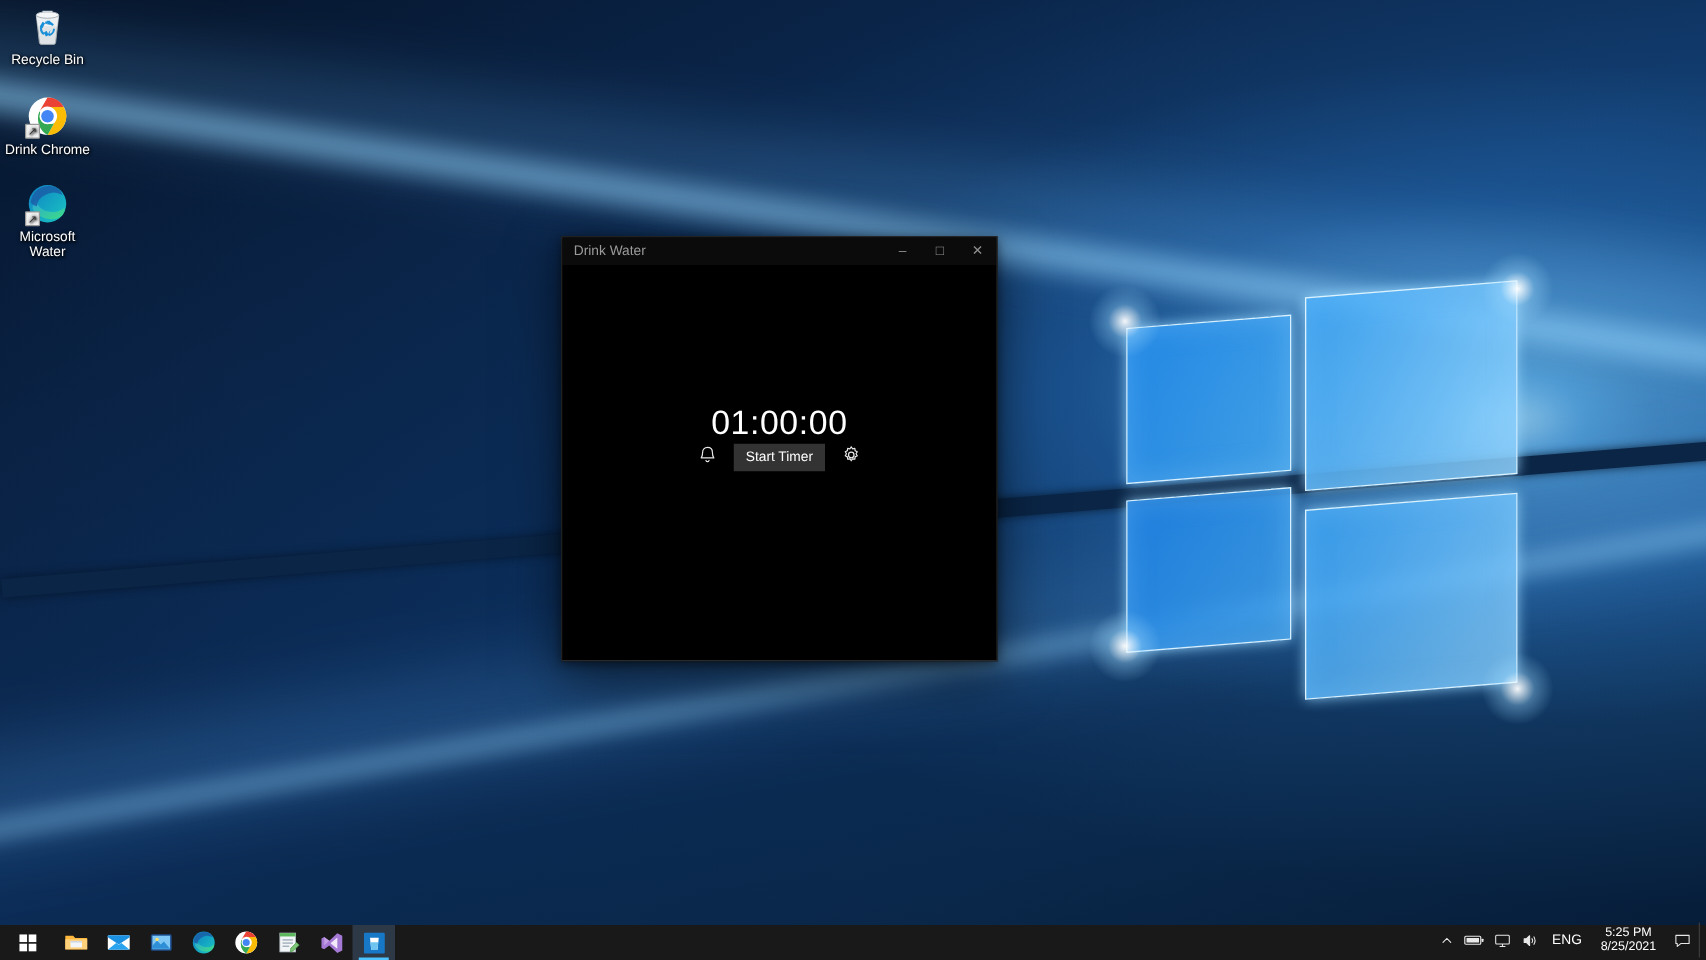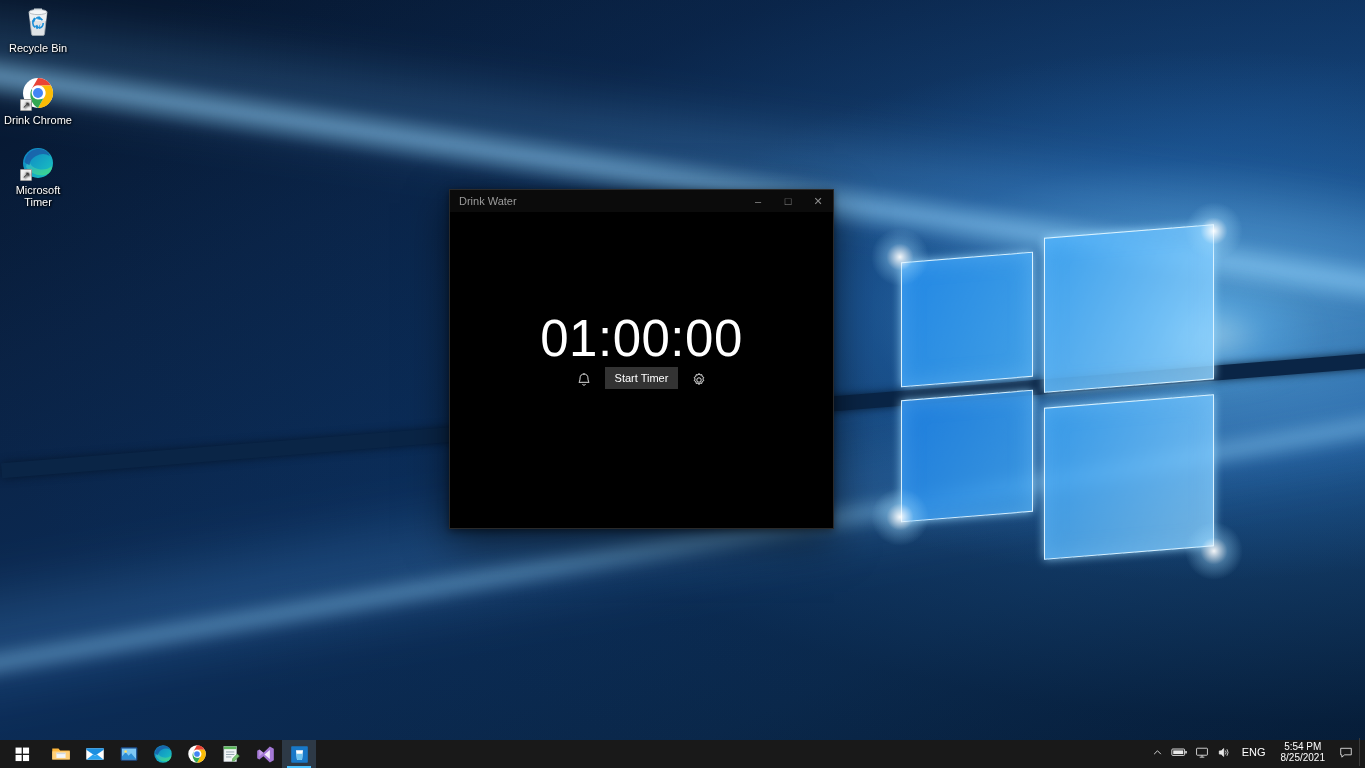--- a/index.html
+++ b/index.html
@@ -93,46 +93,46 @@
   .desk-icon .glyph { width:34px; height:34px; margin:0 auto 4px; position:relative; }
   .desk-icon .label { display:block; padding:0 2px; }
   .shortcut-arrow {
     position:absolute; left:-1px; bottom:-1px; width:12px; height:12px;
     background:#f2f2f2; border:1px solid #9a9a9a; border-radius:1px;
     font-size:9px; line-height:10px; color:#333; text-align:center;
   }
 
   
   #app-window {
-    position:absolute; left:449px; top:189px; width:385px; height:340px;
+    position:absolute; left:449px; top:189px; width:349px; height:340px;
     background:#000; border:1px solid #2a2a2a;
     box-shadow:0 14px 40px rgba(0,0,0,0.55), 0 2px 8px rgba(0,0,0,0.5);
     display:flex; flex-direction:column;
   }
   #title-bar {
     height:22px; background:#0b0b0b; display:flex; align-items:center;
     flex:0 0 auto; -webkit-user-select:none;
   }
   #title-text { font-size:11px; color:#9a9a9a; padding-left:9px; flex:1 1 auto; }
   .win-btn {
     width:30px; height:22px; display:flex; align-items:center; justify-content:center;
     color:#8d8d8d; font-size:11px; line-height:1;
   }
 
   #app-body {
     flex:1 1 auto; display:flex; flex-direction:column;
     align-items:center; justify-content:center; background:#000;
     padding-bottom:38px;
   }
   #timer-display {
-    font-size:51px; font-weight:300; color:#fff;
+    font-size:27px; font-weight:300; color:#fff;
     letter-spacing:0.5px; line-height:1; margin-bottom:3px;
     font-family:"Liberation Sans", sans-serif;
   }
-  #controls { display:flex; align-items:flex-end; gap:12px; }
+  #controls { display:flex; align-items:flex-start; gap:12px; }
   .ctrl-icon {
     width:18px; height:18px; display:flex; align-items:center; justify-content:center;
     color:#e6e6e6;
   }
   #start-btn {
     background:#333333; color:#ffffff; border:none;
     font-family:"Liberation Sans", sans-serif; font-size:11px;
     padding:5px 10px; cursor:pointer; line-height:1.1;
   }
 
@@ -233,21 +233,21 @@
             <stop offset="0" stop-color="#2aa8d8"></stop>
               <stop offset="1" stop-color="#3ddc84"></stop>
           </linearGradient>
         </defs>
         <circle cx="17" cy="17" r="15" fill="url(#edgeG1)"></circle>
         <path d="M5 21 Q12 31 24 29 Q31 27 31 20 Q25 25 17 23 Q9 21 8 14 Q5 17 5 21 Z" fill="url(#edgeG2)"></path>
         <path d="M3.5 16 Q5 5 16 3 Q26 2 29 10 Q22 6 15 10 Q9 13 8.5 19 Q5 18 3.5 16 Z" fill="#1a5fa8" opacity="0.85"></path>
       </svg>
       <span class="shortcut-arrow">↗</span>
     </div>
-    <span class="label">Microsoft Timer</span>
+    <span class="label">Microsoft Water</span>
   </div>
 
   <div id="app-window">
     <div id="title-bar">
       <span id="title-text">Drink Water</span>
       <div class="win-btn">–</div>
       <div class="win-btn">□</div>
       <div class="win-btn close">✕</div>
     </div>
 
@@ -386,21 +386,21 @@
       </div>
       <div class="tray-icon">
         <svg viewBox="0 0 18 16" width="14" height="13" fill="none" stroke="#e8e8e8" stroke-width="1.1" stroke-linejoin="round">
           <path d="M3 6 h2.4 L8.6 3 v10 L5.4 10 H3 Z" fill="#e8e8e8"></path>
           <path d="M10.8 5.5 Q12.6 8 10.8 10.5"></path>
           <path d="M12.8 3.8 Q15.6 8 12.8 12.2"></path>
         </svg>
       </div>
       <div id="tray-lang">ENG</div>
       <div id="clock">
-        <span>5:54 PM</span>
+        <span>5:25 PM</span>
         <span>8/25/2021</span>
       </div>
       <div id="action-center">
         <svg viewBox="0 0 18 16" width="14" height="13" fill="none" stroke="#e8e8e8" stroke-width="1.1" stroke-linejoin="round">
           <path d="M2.2 2.6 h13.6 v8.4 h-8.6 L3.6 14 v-3 H2.2 Z"></path>
         </svg>
       </div>
       <div id="show-desktop"></div>
     </div>
   </div>

